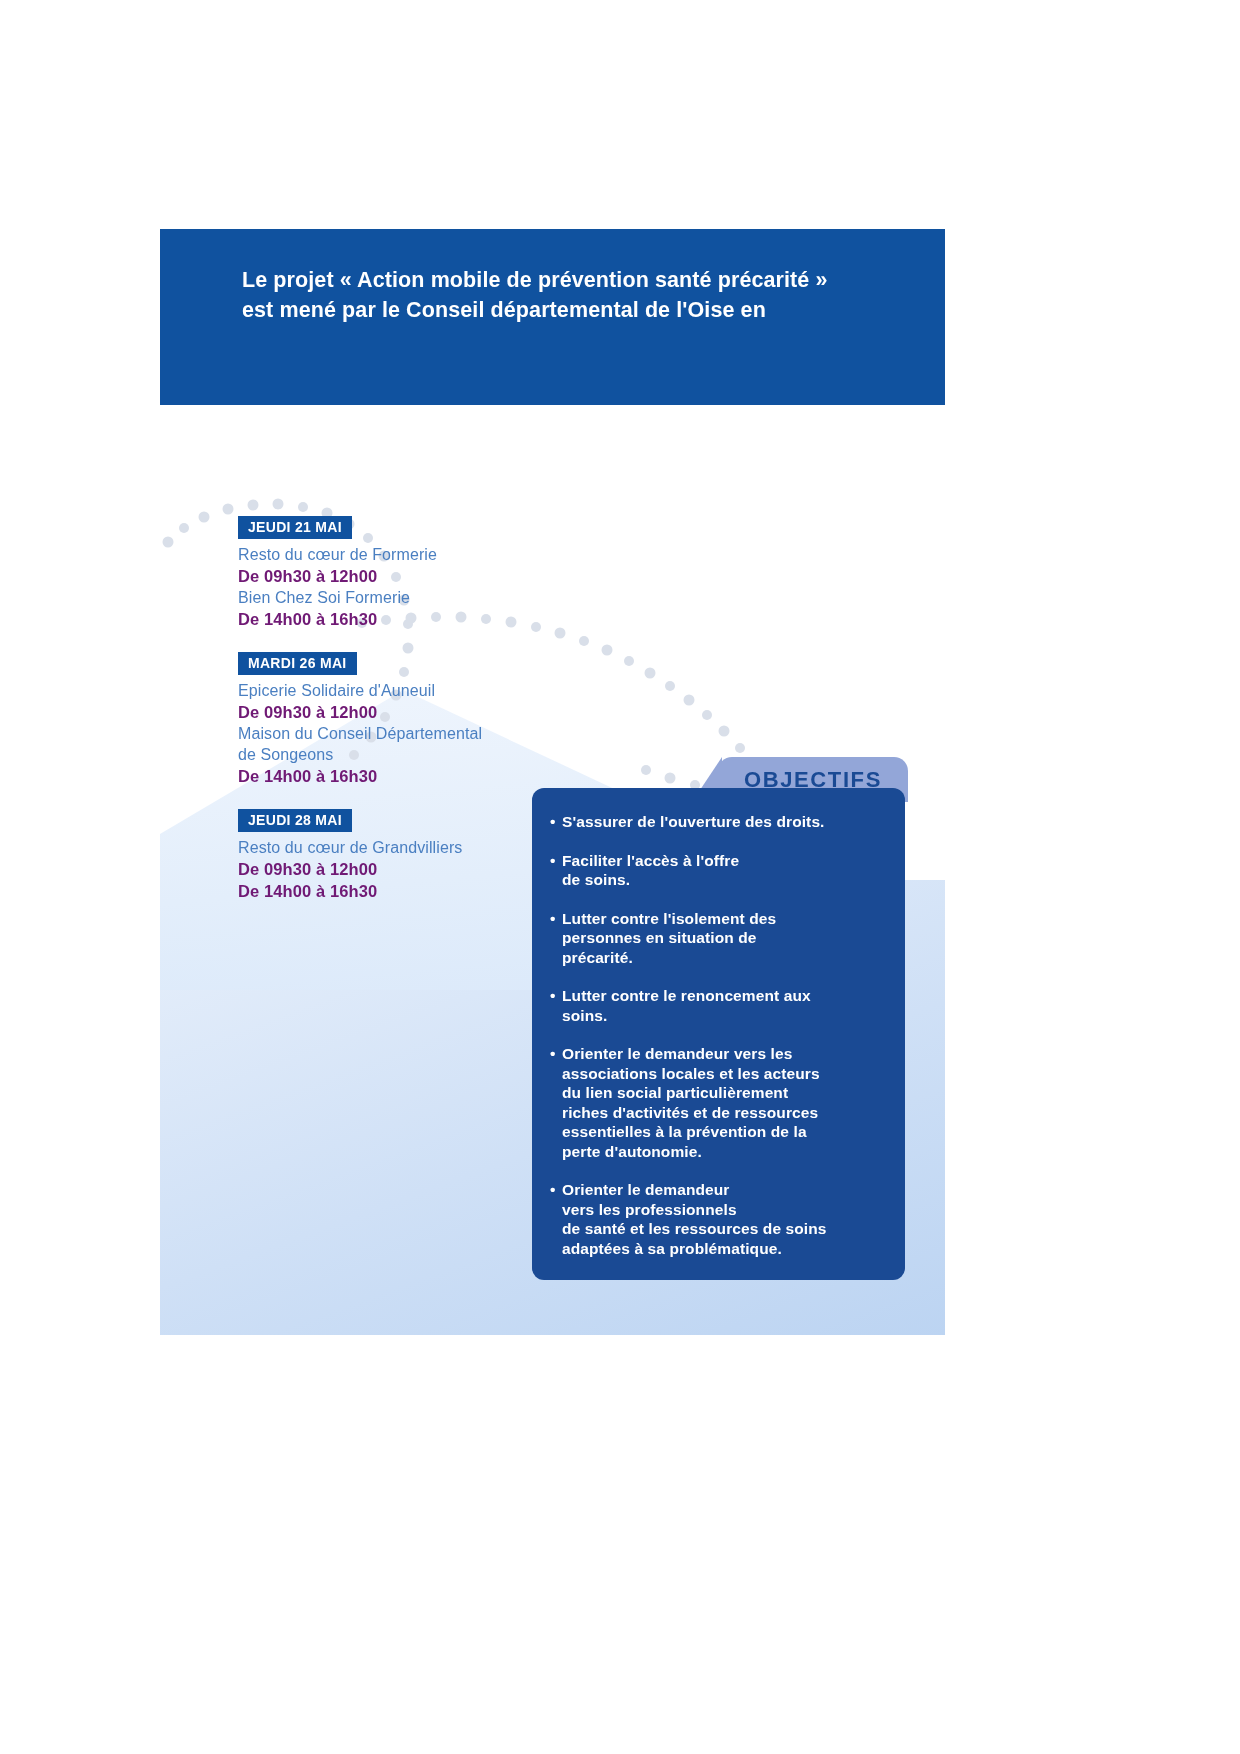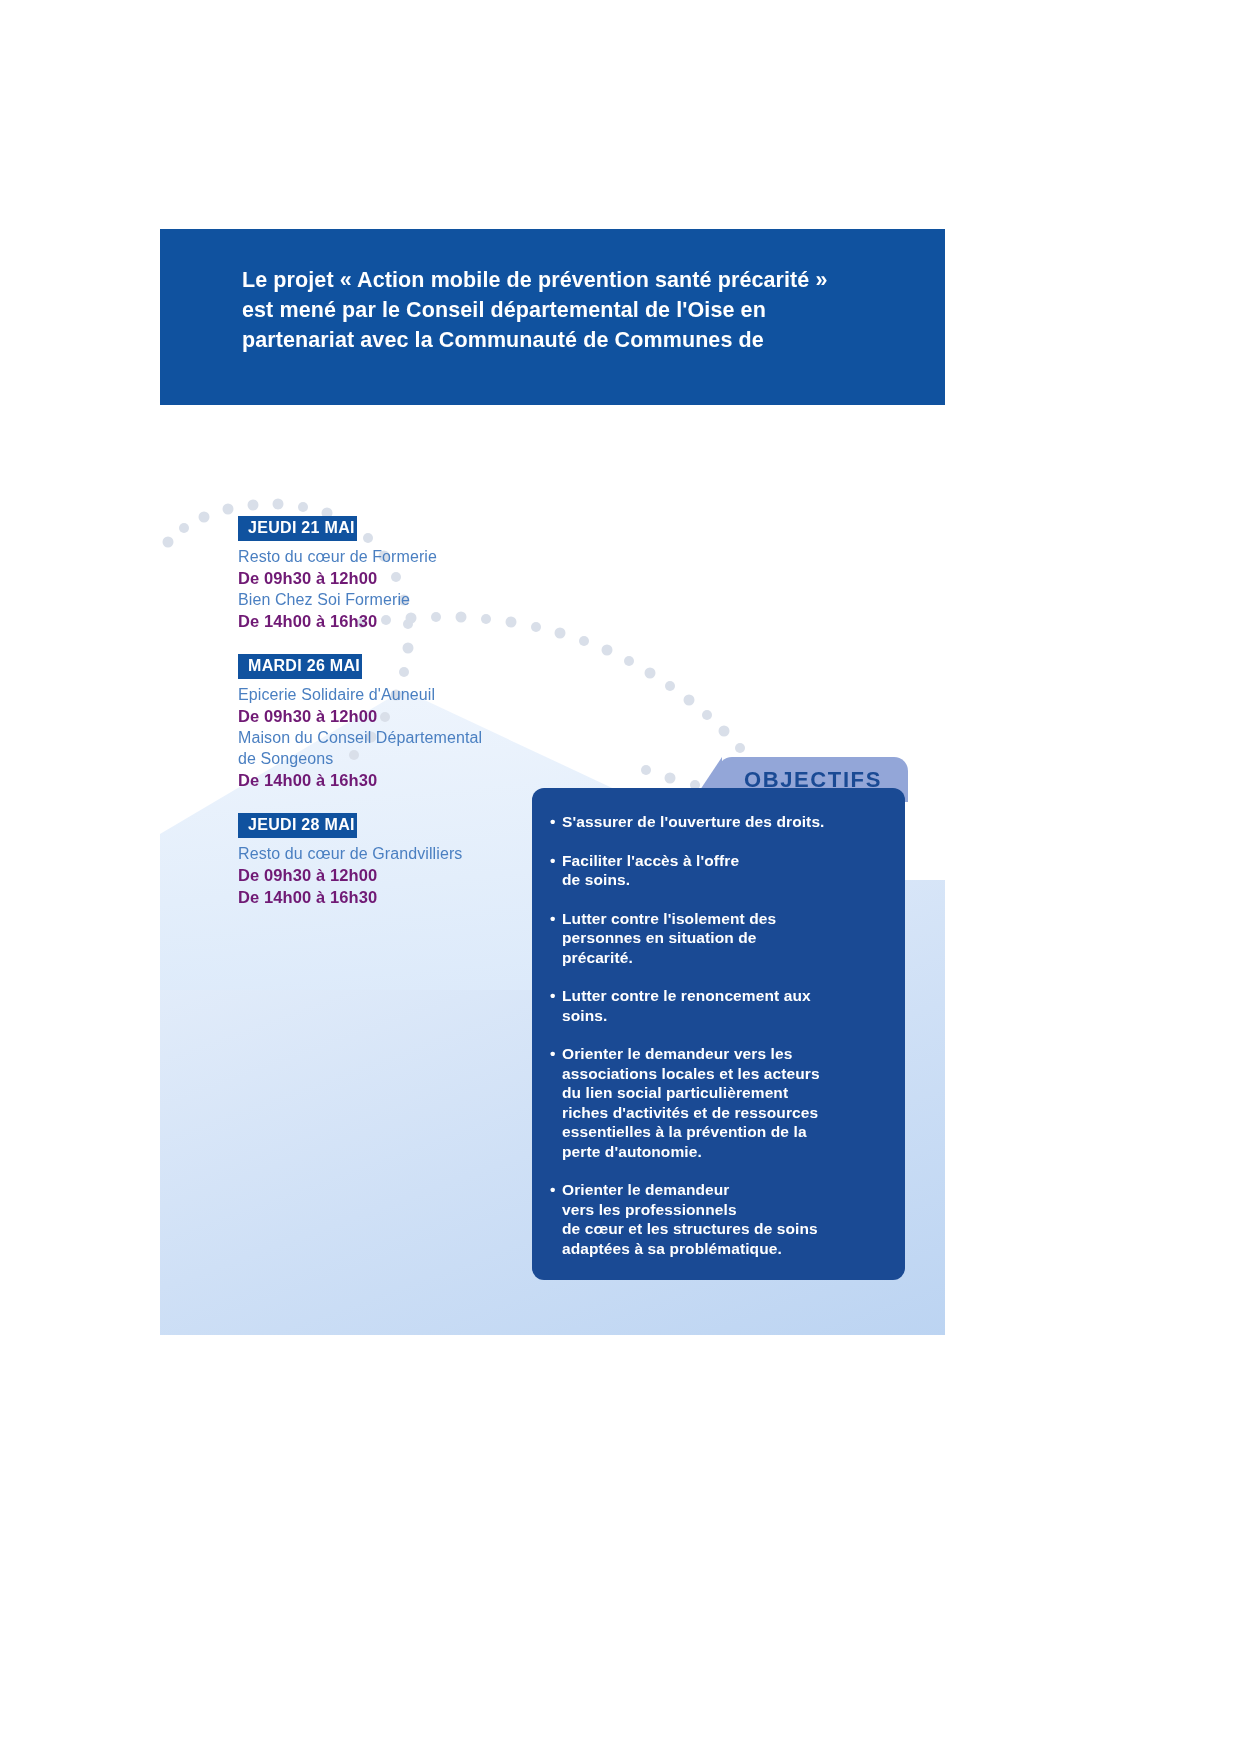--- a/index.html
+++ b/index.html
@@ -75,24 +75,24 @@
     position: absolute;
     left: 238px;
     top: 516px;
     width: 300px;
   }
   .sched-block { margin-bottom: 22px; }
   .date-badge {
     display: inline-block;
     background: #10529f;
     color: #ffffff;
-    font-size: 16px;
+    font-size: 14px;
     font-weight: bold;
     letter-spacing: 0.3px;
-    padding: 4px 2px 5px 10px;
+    padding: 4px 10px 5px 10px;
     line-height: 1;
     margin-bottom: 5px;
   }
   .place {
     color: #4a7fc1;
     font-size: 16px;
     line-height: 21px;
     font-weight: normal;
     letter-spacing: 0.1px;
   }
@@ -166,21 +166,20 @@
 
 <div id="page">
 
   <div class="bg-light-panel"></div>
   <div class="bg-light-shape"></div>
 
   <div class="header-block">
     <div class="header-text">
       <span class="hline">Le projet « Action mobile de prévention santé précarité »</span>
       <span class="hline">est mené par le Conseil départemental de l'Oise en</span>
-      <span class="hline">partenariat avec la Communauté de Communes de</span>
     </div>
   </div>
 
   <svg class="dots-svg" viewBox="0 0 820 360">
     <g fill="#d9dfe9">
       <circle cx="18" cy="62" r="5.5"></circle>
       <circle cx="34" cy="48" r="5"></circle>
       <circle cx="54" cy="37" r="5.5"></circle>
       <circle cx="78" cy="29" r="5.5"></circle>
       <circle cx="103" cy="25" r="5.5"></circle>
@@ -290,19 +289,19 @@
 du lien social particulièrement
 riches d'activités et de ressources
 essentielles à la prévention de la
 perte d'autonomie.</span>
     </div>
 
     <div class="obj-item">
       <span class="obj-bullet">•</span>
       <span class="obj-text">Orienter le demandeur
 vers les professionnels
-de cœur et les structures de soins
+de santé et les ressources de soins
 adaptées à sa problématique.</span>
     </div>
 
   </div>
 
 </div>
 
 </body></html>

